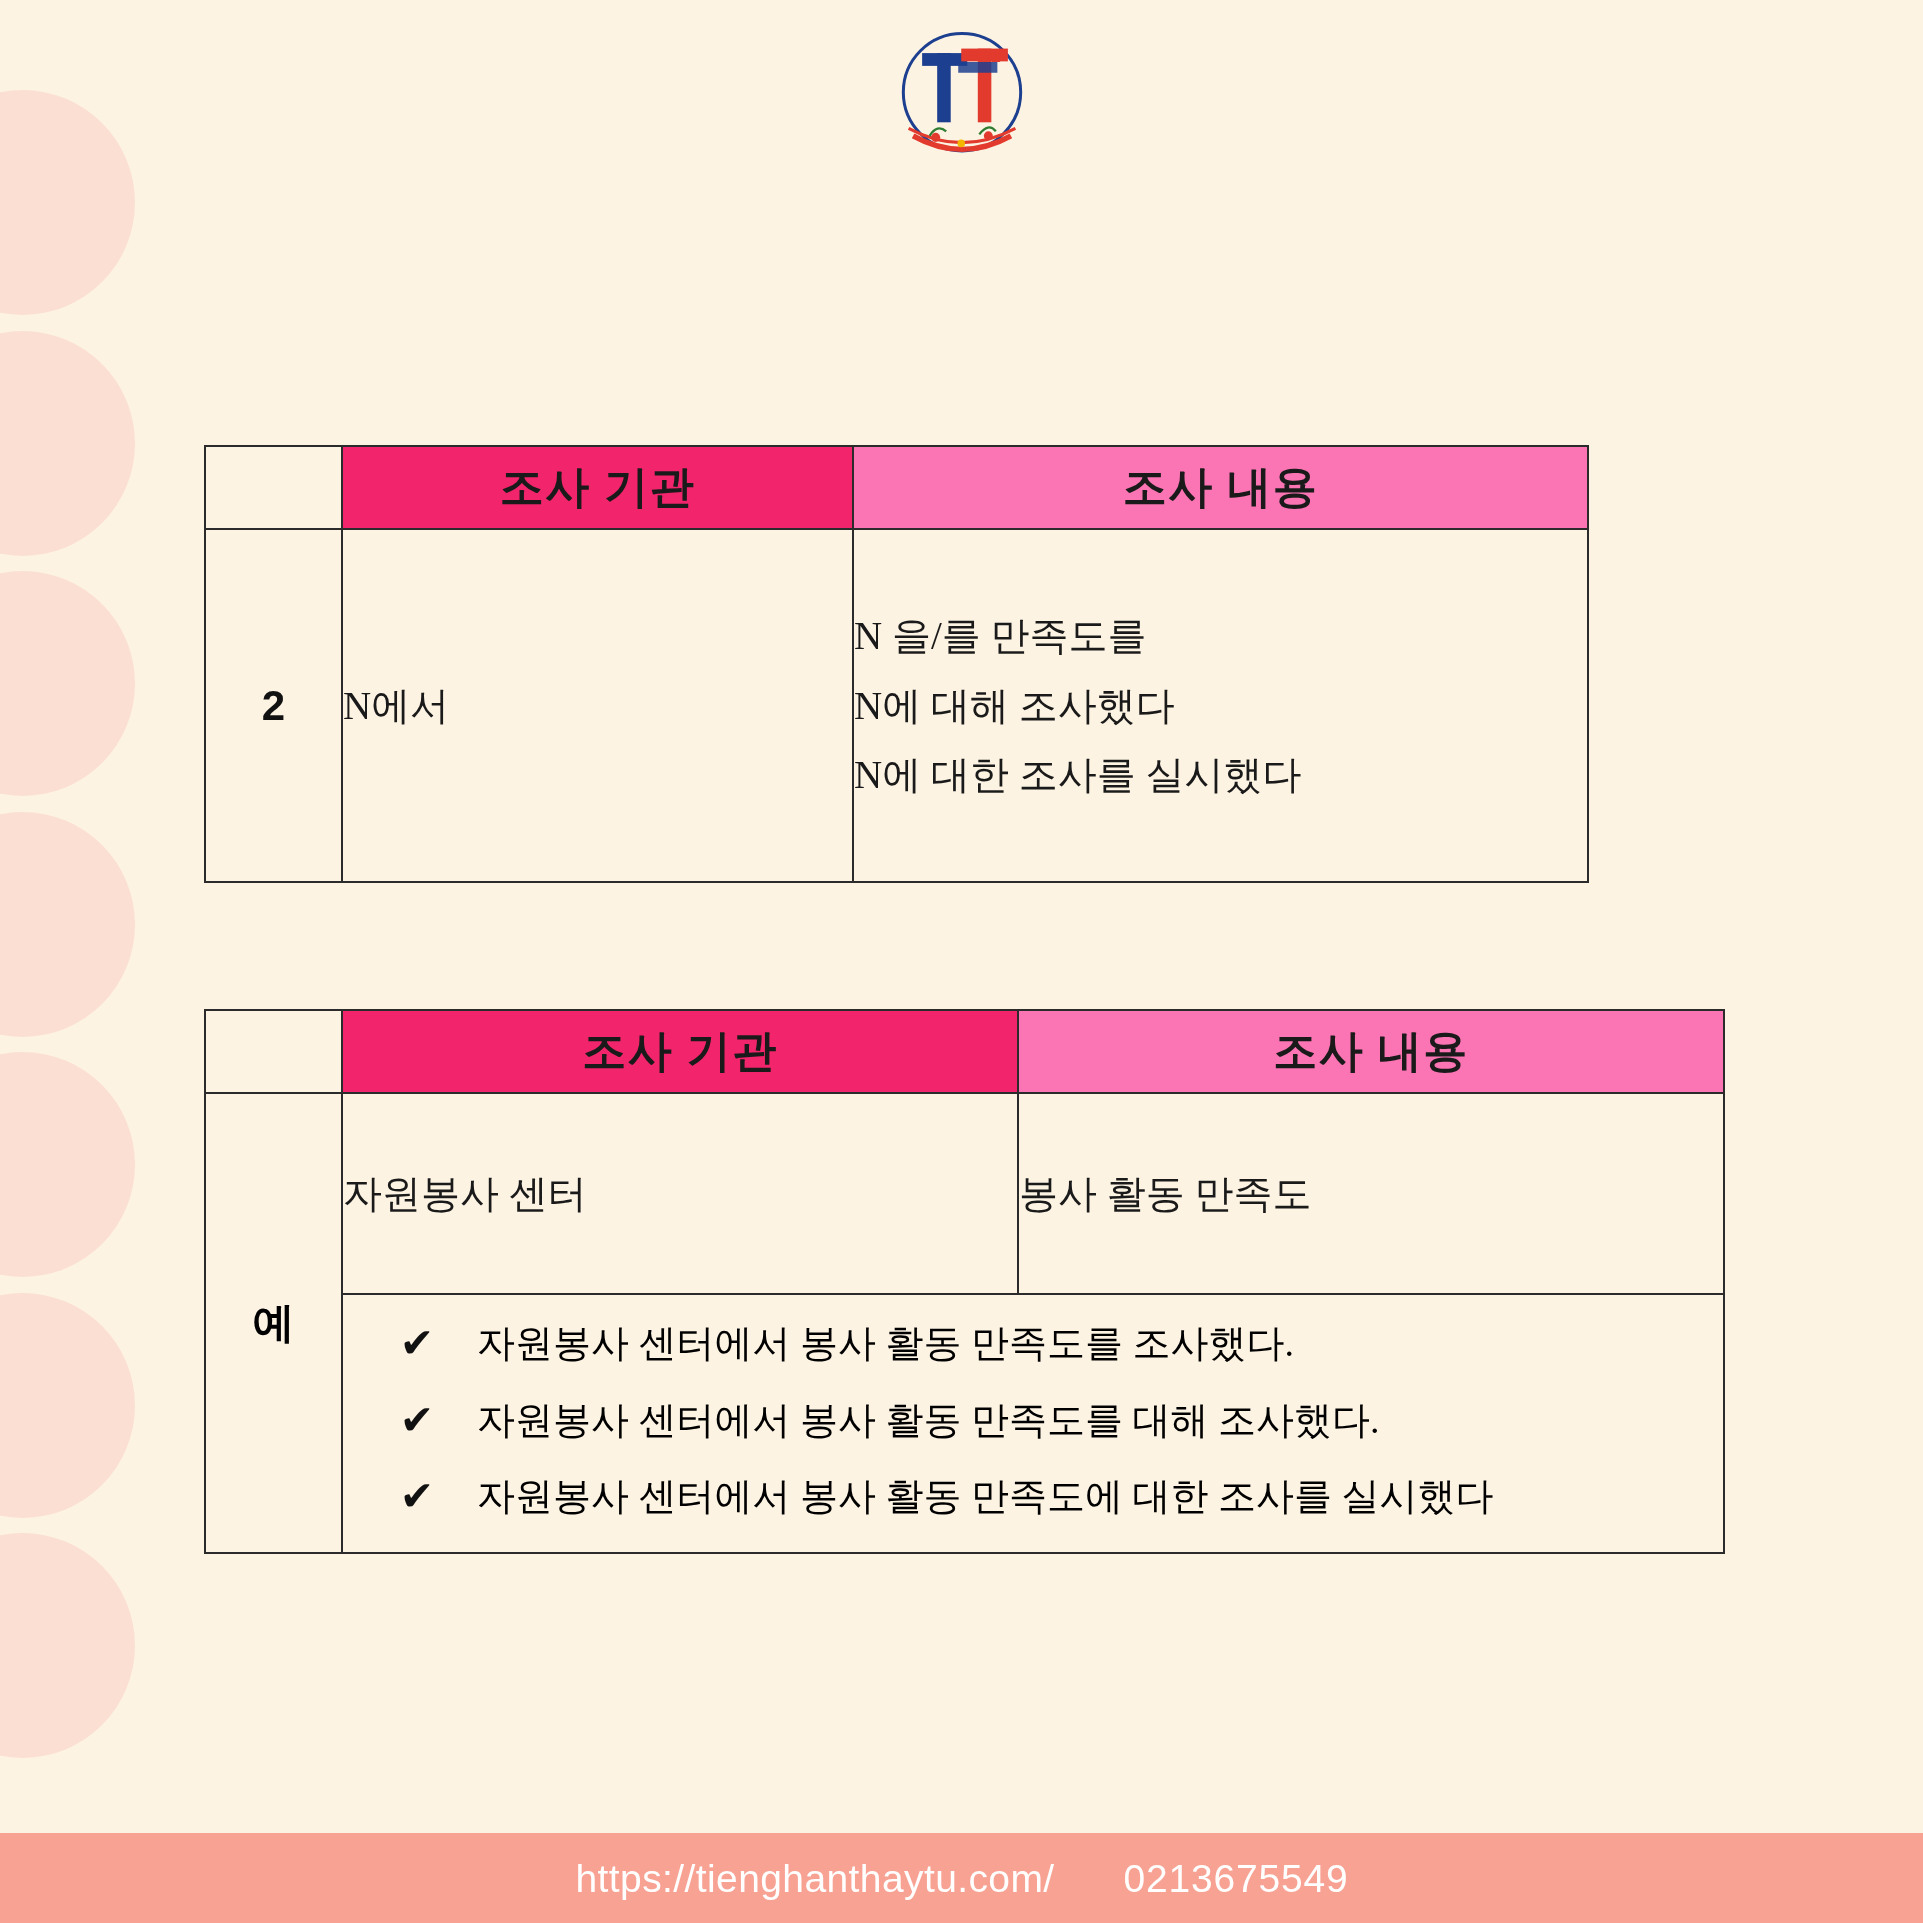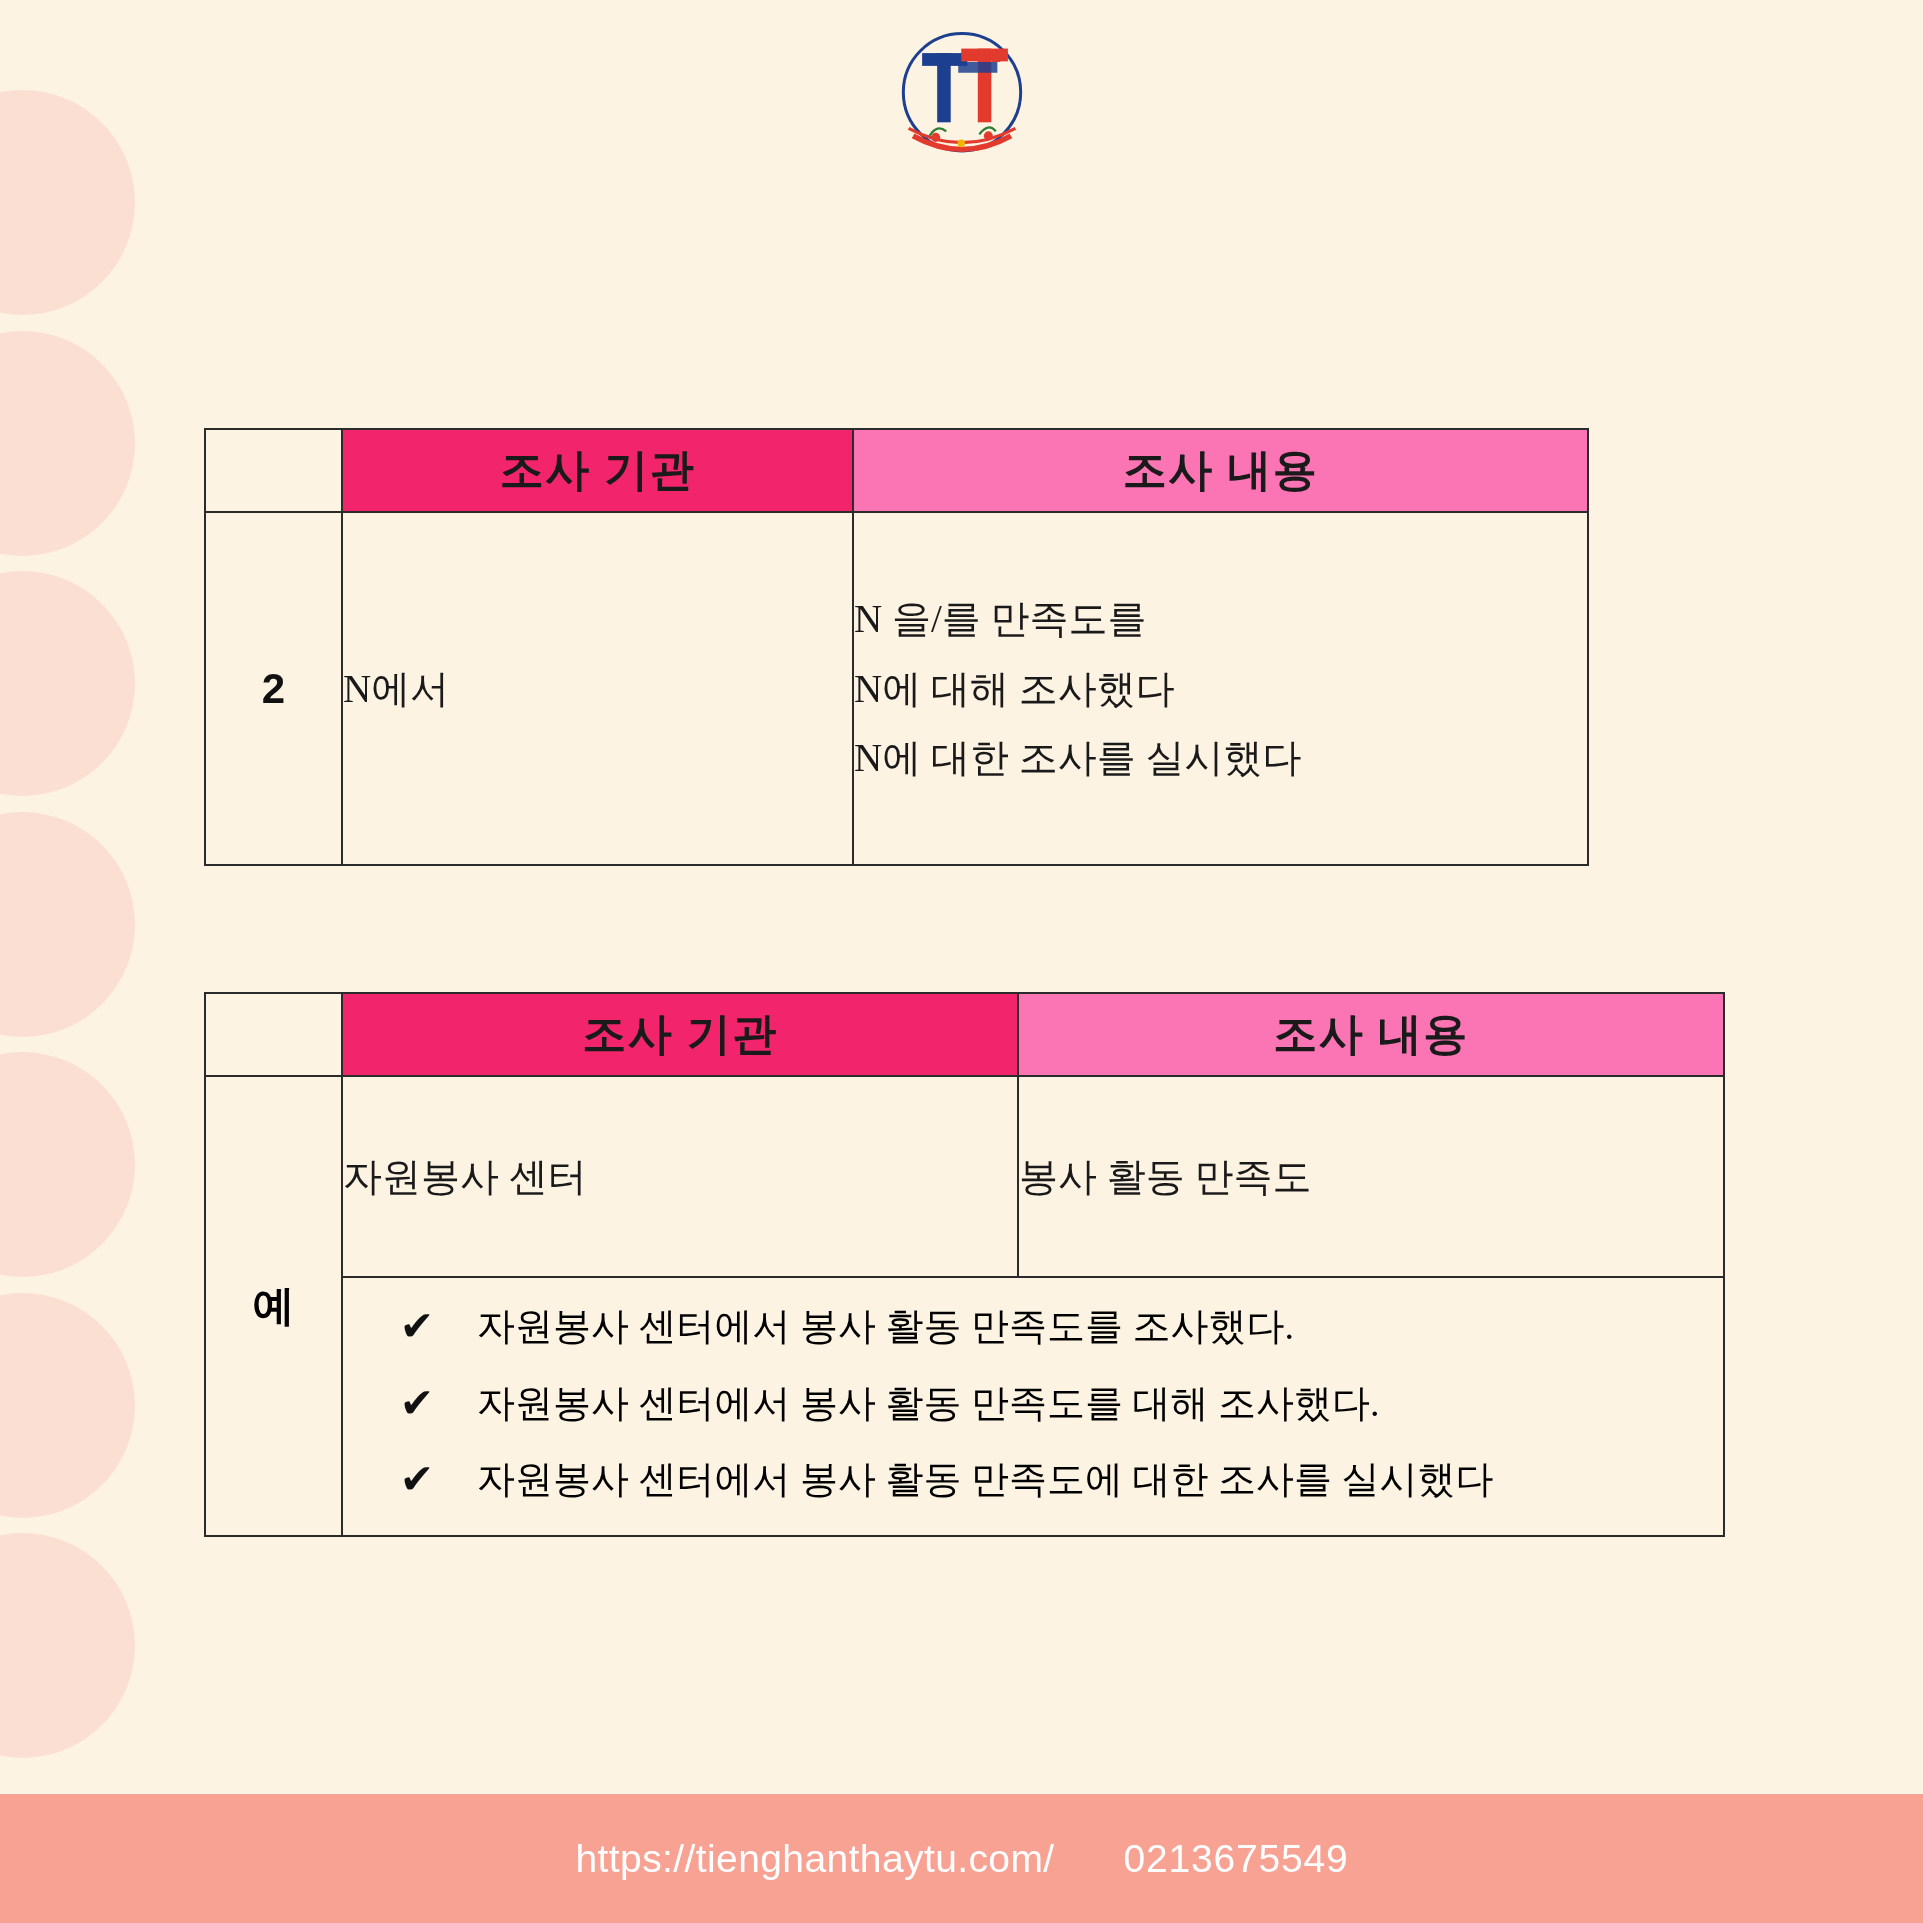--- a/index.html
+++ b/index.html
@@ -58,20 +58,21 @@
     margin-top: -6px;
   }
 
   
   .table {
     position: absolute;
     z-index: 2;
     border-collapse: collapse;
     table-layout: fixed;
     background: #fdf3e3;
+    margin-top: 17px;
   }
   .table td, .table th {
     border: 2.3px solid #2b2b2b;
     padding: 0;
   }
   .hd {
     font-family: "Liberation Sans", sans-serif;
     font-weight: bold;
     text-align: center;
     color: #1a1a1a;
@@ -148,21 +149,21 @@
     flex: 0 0 42px;
     text-align: center;
   }
 
   
   .footer {
     position: absolute;
     left: 0;
     bottom: 0;
     width: 1924px;
-    height: 130px;
+    height: 91px;
     background: #f8a294;
     z-index: 4;
     display: flex;
     align-items: center;
     justify-content: center;
     gap: 69px;
     font-family: "Liberation Sans", sans-serif;
     color: #ffffff;
     font-size: 39px;
   }

